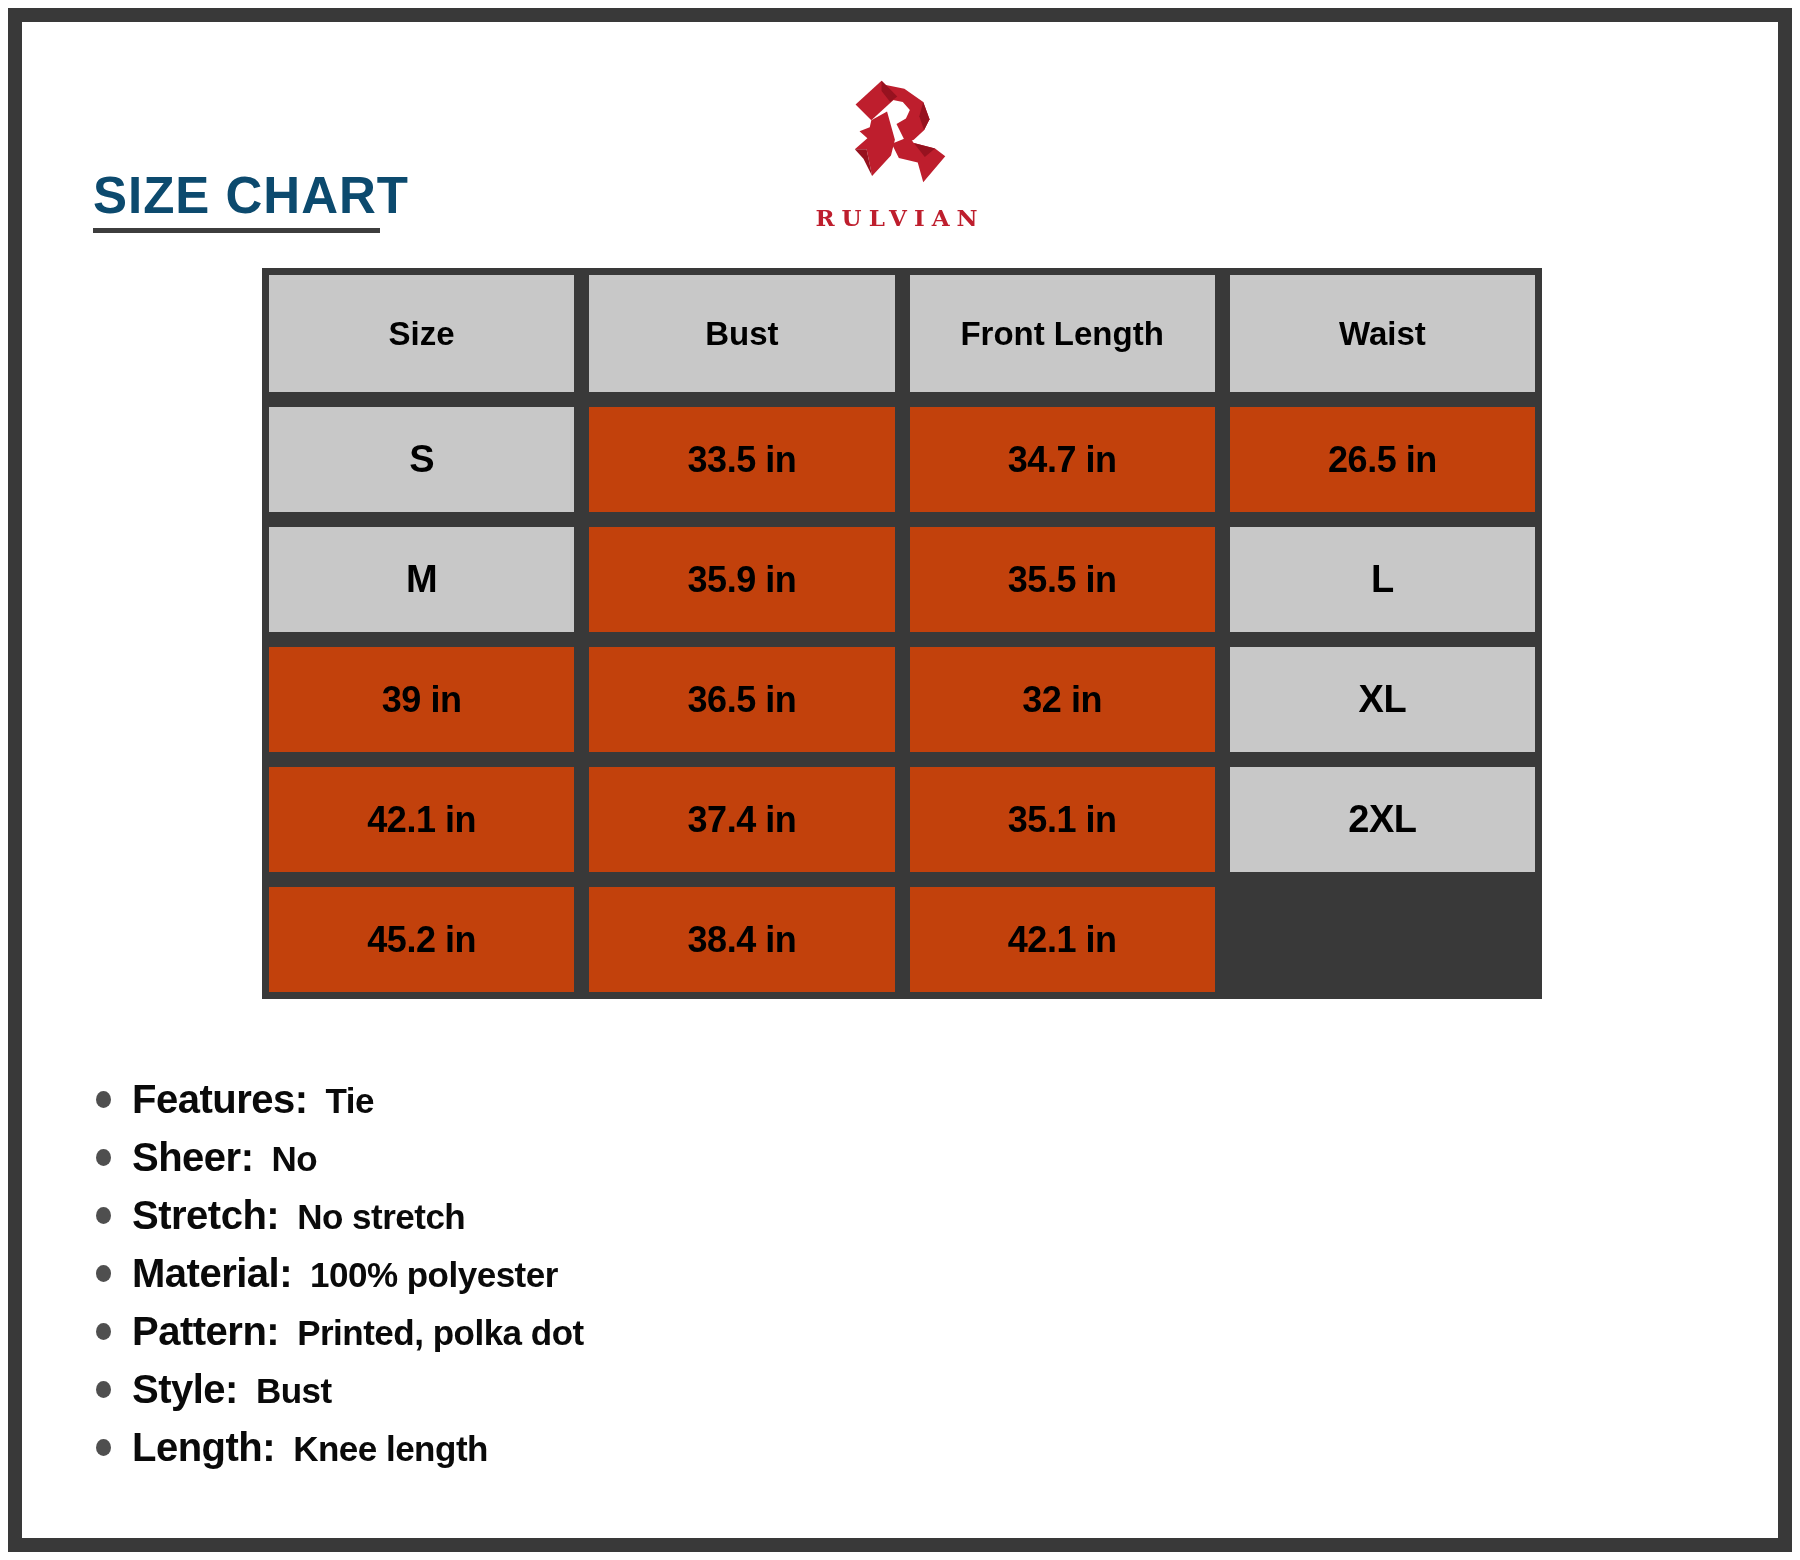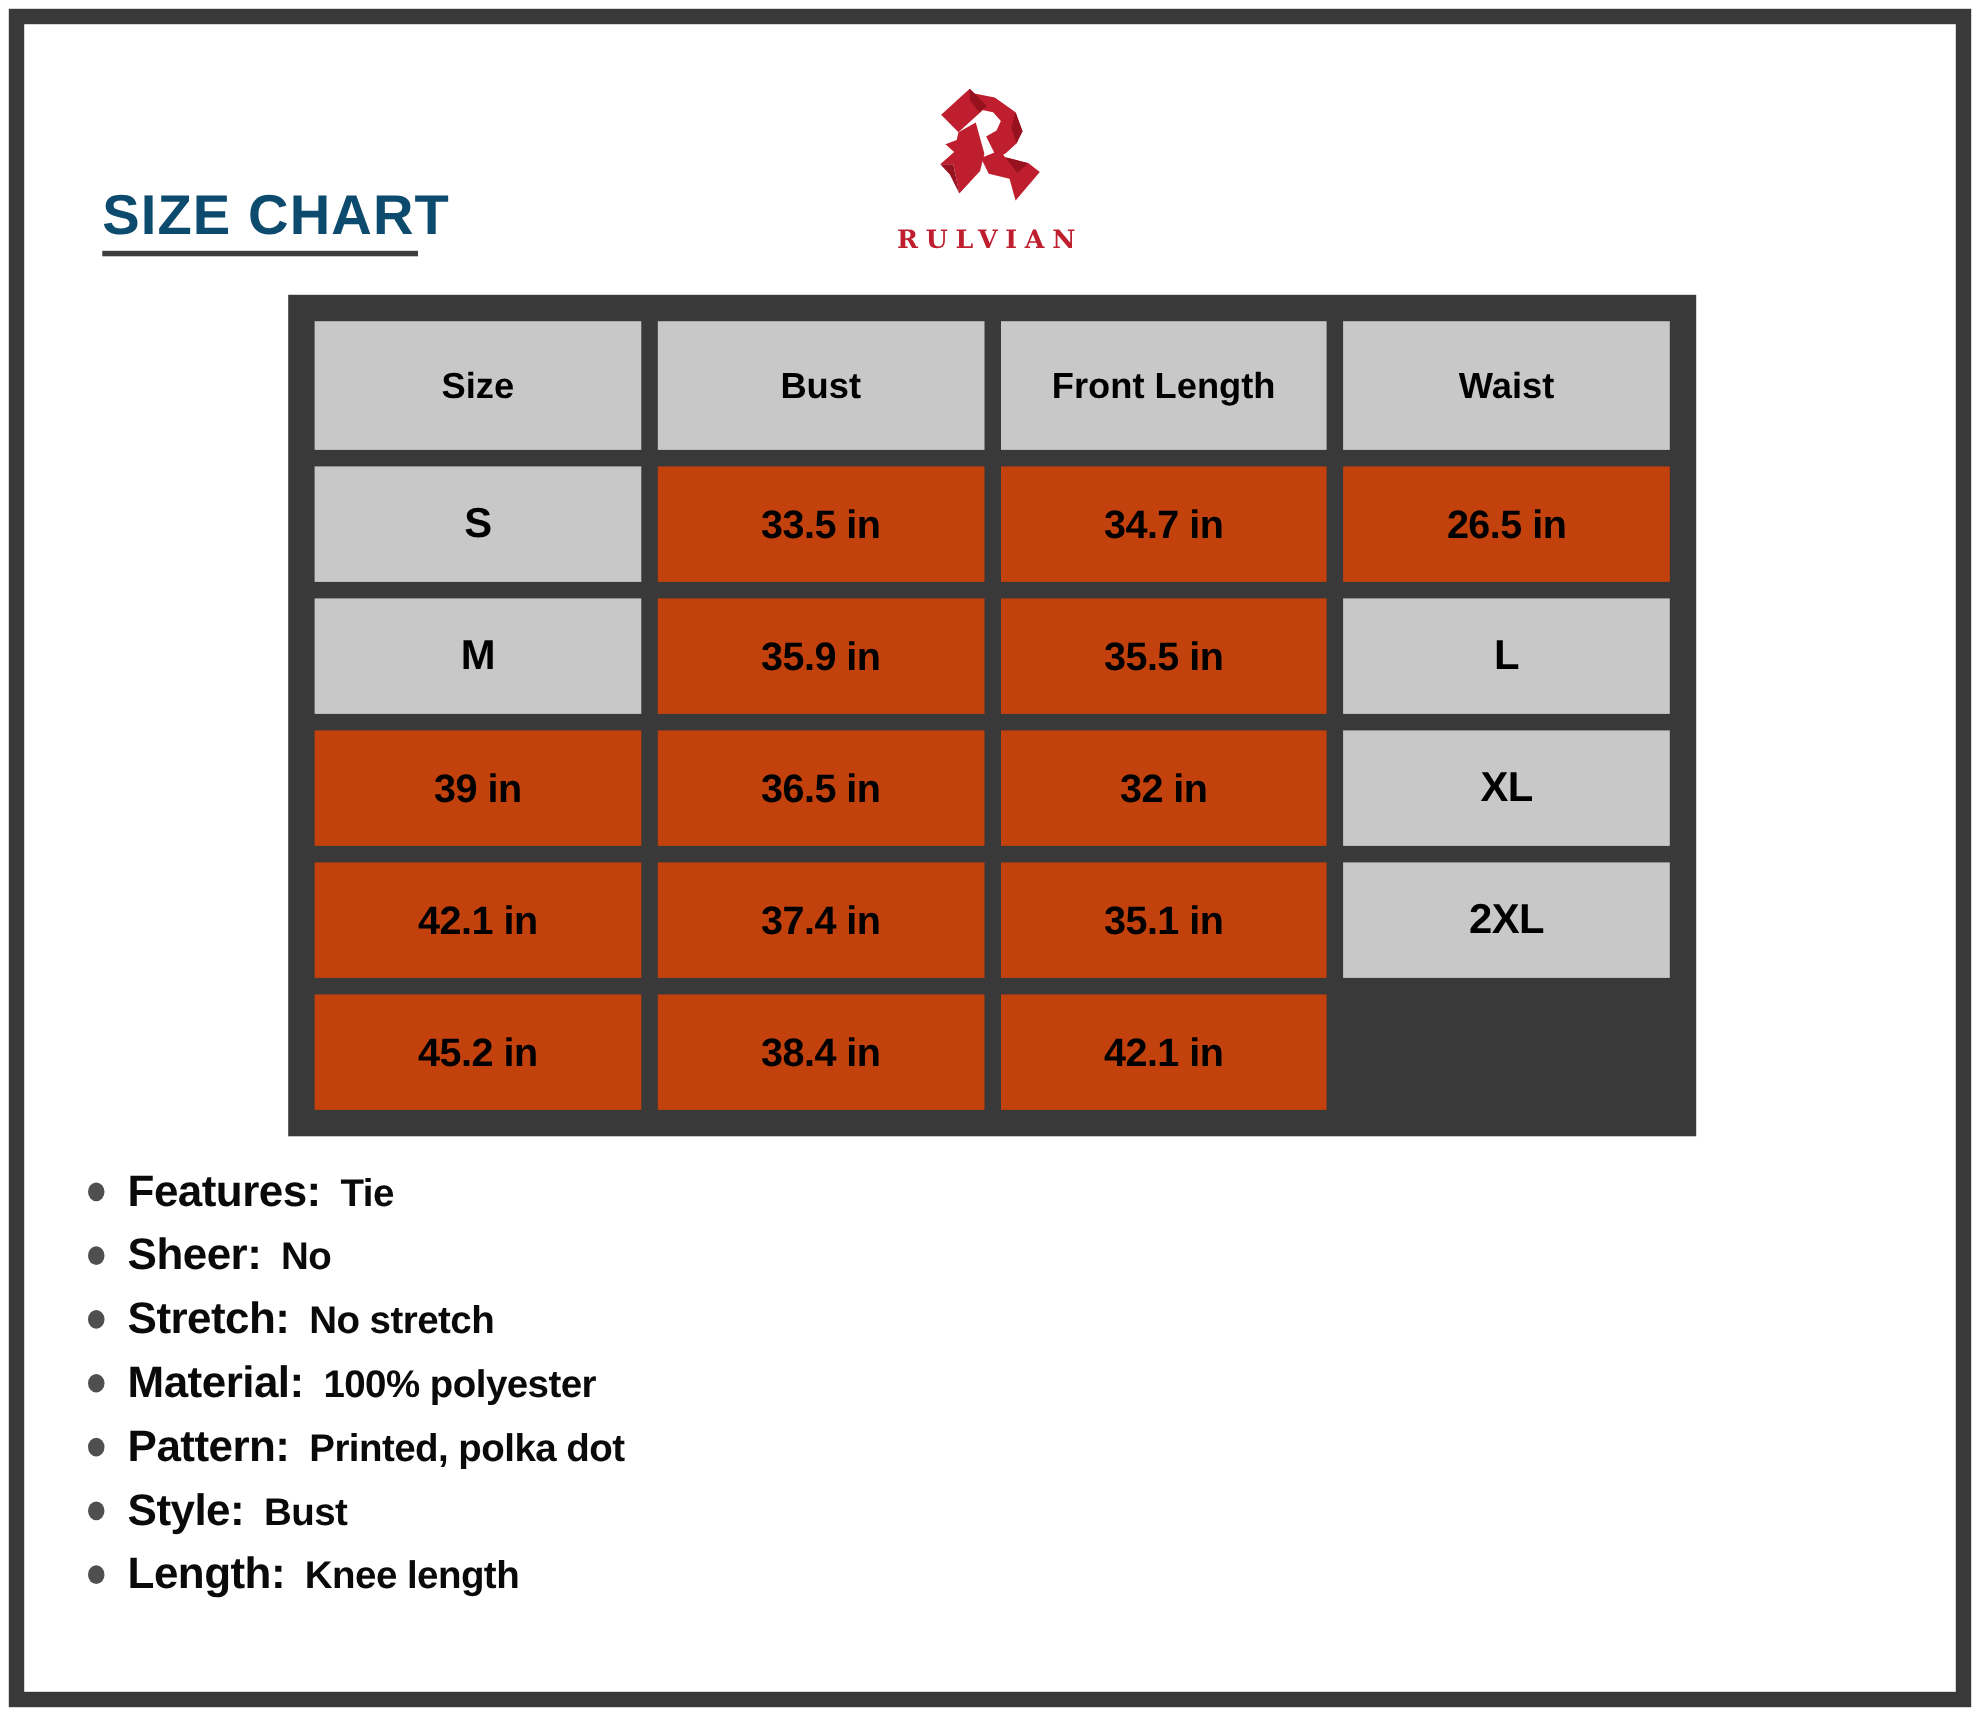--- a/index.html
+++ b/index.html
@@ -22,34 +22,34 @@
   
   .logo-mark { position:absolute; left:843px; top:62px; width:118px; height:143px; }
   .brand-name {
     position:absolute; left:700px; top:204px; width:400px; text-align:center;
     font-family:"DejaVu Serif", serif; font-weight:bold; font-size:23px;
     letter-spacing:7px; color:#be1e2d; white-space:nowrap;
   }
   
   .size-table {
     position:absolute; left:262px; top:268px; width:1280px;
-    background:#393939; padding:24px; box-sizing:border-box;
+    background:#393939; padding:7px; box-sizing:border-box;
     display:grid; grid-template-columns:repeat(4,1fr); gap:15px;
   }
   .cell {
     display:flex; align-items:center; justify-content:center;
     color:#000; font-weight:bold; text-align:center; letter-spacing:-0.5px;
   }
   .th { background:#c8c8c8; height:117px; font-size:33px; letter-spacing:0; }
   .td { background:#c2410c; height:105px; font-size:36px; }
   .td.size-cell { background:#c8c8c8; font-size:38px; }
   .td.alt { background:#c2410c; }
   
   .details {
-    position:absolute; left:80px; top:1054px; list-style:none; margin:0; padding:0;
+    position:absolute; left:80px; top:1054px; list-style:none; margin:16px; padding:0;
   }
   .details li { height:58px; display:flex; align-items:center; }
   .bullet-dot {
     width:15px; height:17px; border-radius:50%; background:#4f4f4f;
     margin-right:21px; flex:none;
   }
   .li-label { font-size:40px; font-weight:bold; color:#0a0a0a; letter-spacing:-0.5px; }
   .li-value { font-size:35px; font-weight:bold; color:#0a0a0a; margin-left:18px; letter-spacing:-0.5px; }
 </style>
 </head>

